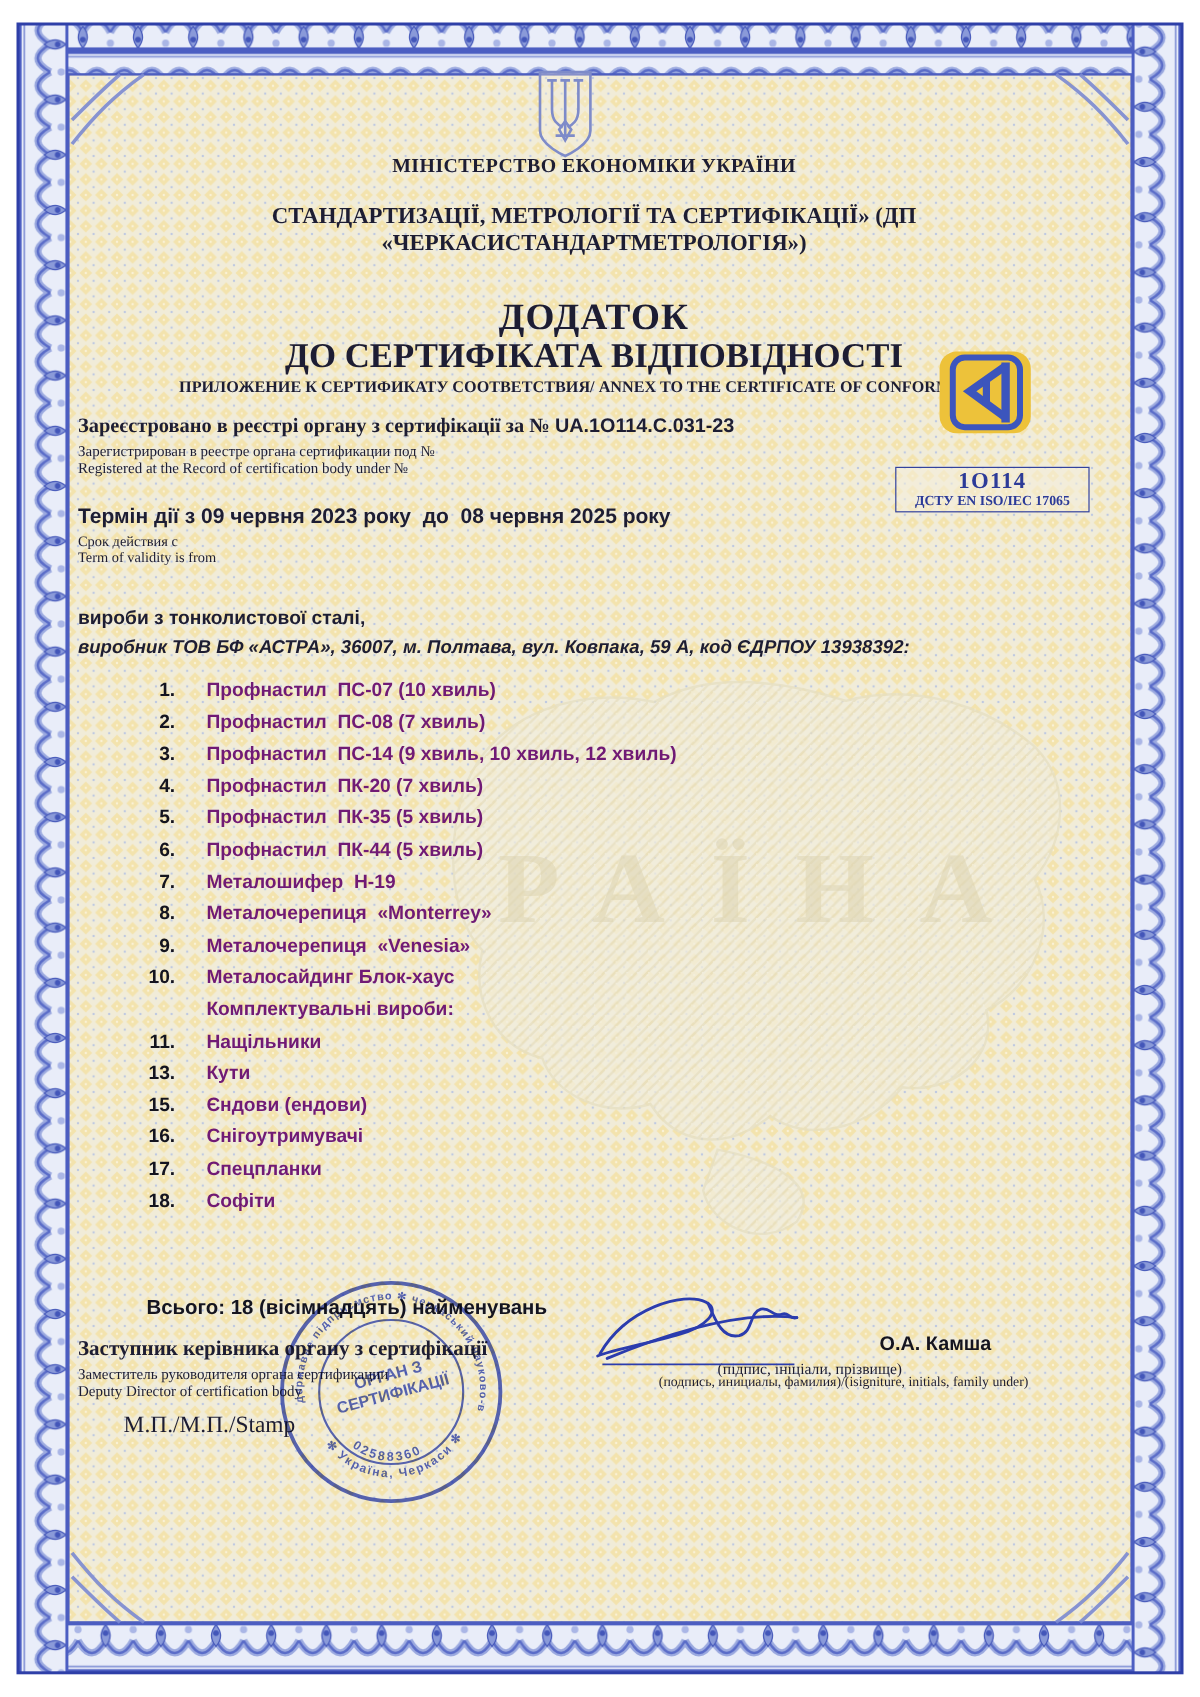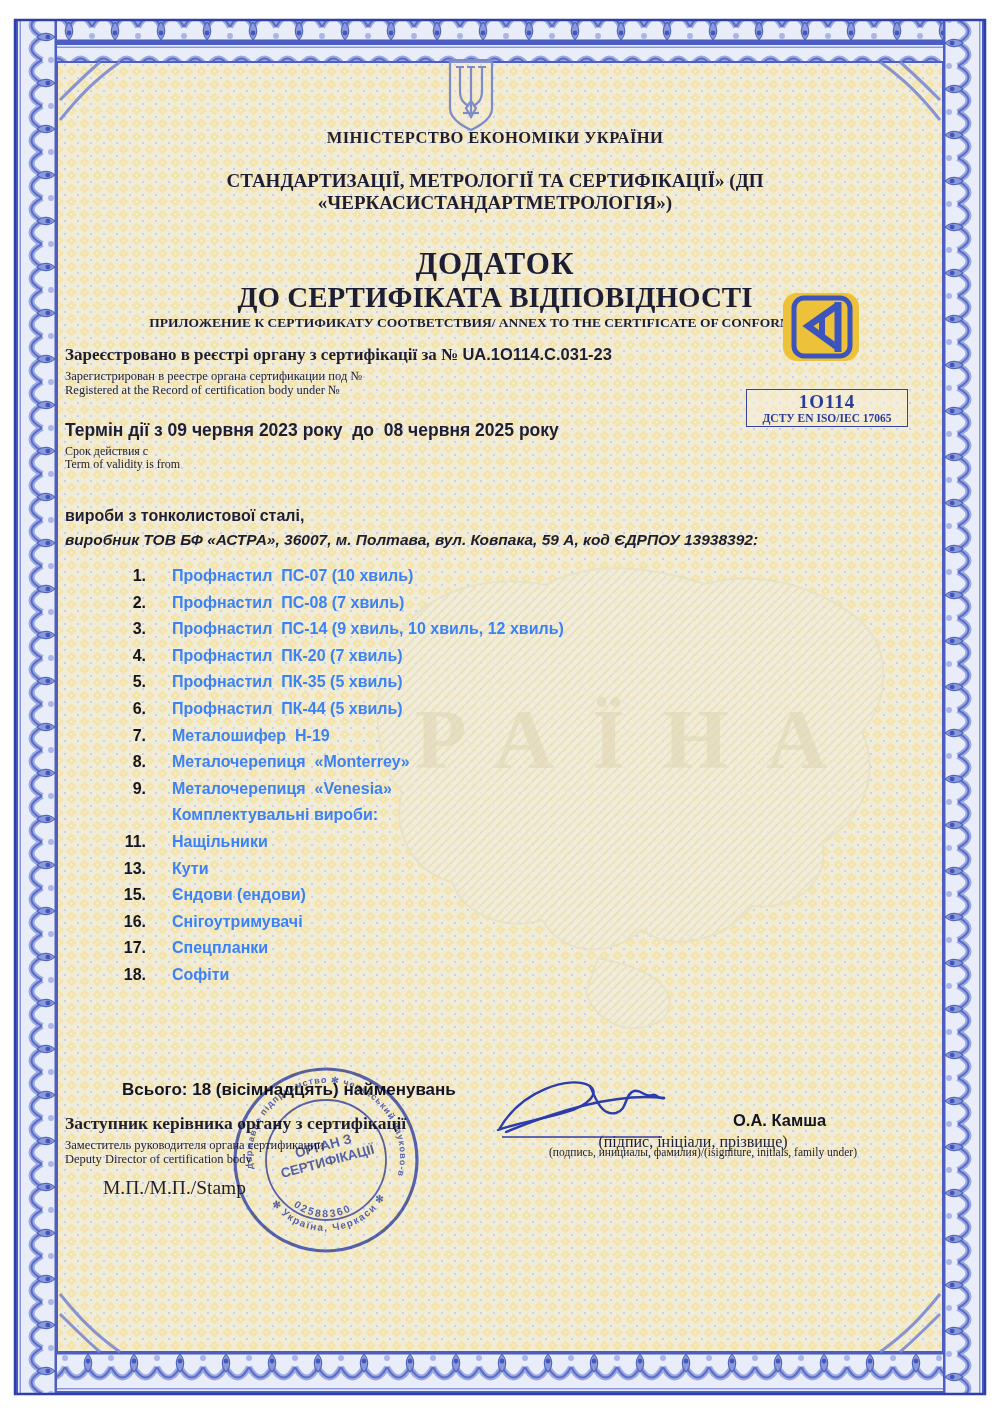--- a/index.html
+++ b/index.html
@@ -25,28 +25,28 @@
   .regru{left:65px;top:369px;font-size:12.5px;}
   .regen{left:65px;top:382.5px;font-size:12.5px;}
   .term{left:65px;top:420px;font-size:17.5px;}
   .termru{left:65px;top:444px;font-size:12px;}
   .termen{left:65px;top:457px;font-size:12px;}
   .intro1{left:65px;top:507px;font-size:16px;}
   .intro2{left:65px;top:531px;font-size:15.5px;font-style:italic;}
   .plist{left:108px;top:567px;width:720px;z-index:2;}
   .prow{display:flex;height:26.6px;align-items:baseline;}
   .pnum{width:38px;text-align:right;font-family:"Liberation Sans", sans-serif;font-weight:bold;font-size:16px;color:#14141f;}
-  .plabel{margin-left:26px;font-family:"Liberation Sans", sans-serif;font-weight:bold;font-size:16px;color:#3b82f6;white-space:pre;}
+  .plabel{margin-left:26px;font-family:"Liberation Sans", sans-serif;font-weight:bold;font-size:16px;color:#701a75;white-space:pre;}
   .total{left:122px;top:1080px;font-size:17px;color:#14141f;}
   .sigt1{left:65px;top:1113px;font-size:17.5px;}
   .sigt2{left:65px;top:1138px;font-size:12.5px;}
   .sigt3{left:65px;top:1151.5px;font-size:12.5px;}
   .mp{left:103px;top:1177px;font-size:19.5px;}
   .name{left:733px;top:1111px;font-size:16.5px;color:#14141f;}
-  .slab1{left:598px;top:1133px;width:190px;font-size:16px;text-align:center;}
+  .slab1{left:598px;top:1133px;width:190px;font-size:13px;text-align:left;}
   .slab2{left:493px;top:1146px;width:420px;font-size:11.5px;text-align:center;}
   .numbox{left:746px;top:376px;width:160px;height:36px;border:1.5px solid #32429e;z-index:3;
           display:flex;flex-direction:column;justify-content:center;align-items:center;color:#2c3b98;background:rgba(244,239,220,.55);margin-top:13px;}
   .numbox .c1{font-size:19px;font-weight:bold;line-height:19px;letter-spacing:1px;}
   .numbox .c2{font-size:11.5px;font-weight:bold;line-height:14px;}
   .badge{left:782px;top:292px;z-index:3;}
   .emblem{left:443px;top:57px;z-index:2;}
   .stampbox{left:226px;top:1060px;z-index:4;mix-blend-mode:multiply;}
   .sig{left:494px;top:1072px;z-index:4;}
   svg text{font-family:"Liberation Sans", sans-serif;}
@@ -198,20 +198,24 @@
       </div>
     <div class="prow">
         <span class="pnum">8.</span>
         <span class="plabel">Металочерепиця  «Monterrey»</span>
       </div>
     <div class="prow">
         <span class="pnum">9.</span>
         <span class="plabel">Металочерепиця  «Venesia»</span>
       </div>
     <div class="prow">
+        <span class="pnum">10.</span>
+        <span class="plabel">Металосайдинг Блок-хаус</span>
+      </div>
+    <div class="prow">
         <span class="pnum"></span>
         <span class="plabel">Комплектувальні вироби:</span>
       </div>
     <div class="prow">
         <span class="pnum">11.</span>
         <span class="plabel">Нащільники</span>
       </div>
     <div class="prow">
         <span class="pnum">13.</span>
         <span class="plabel">Кути</span>

